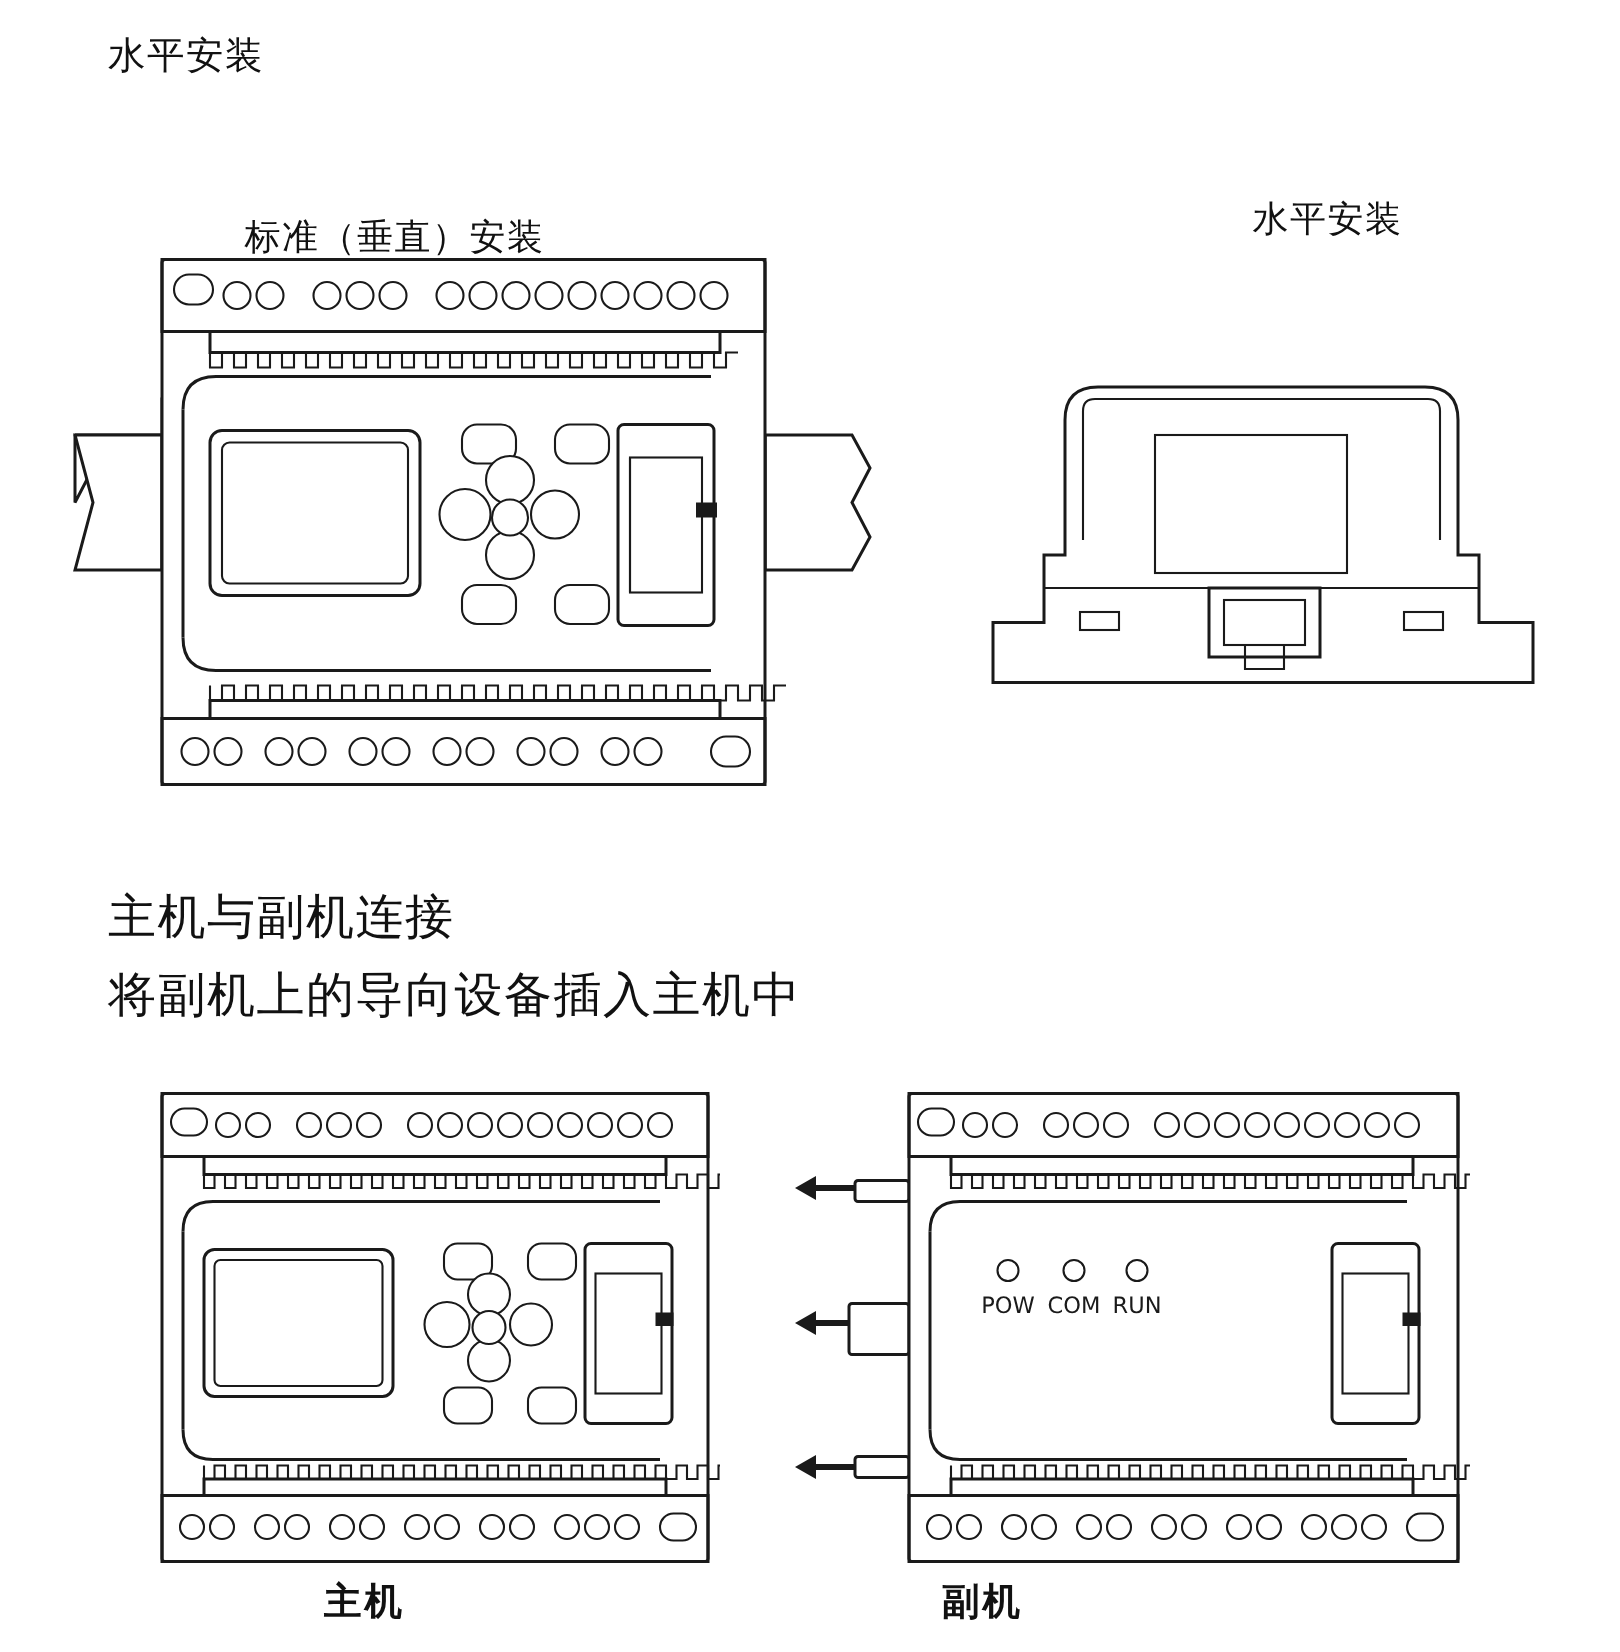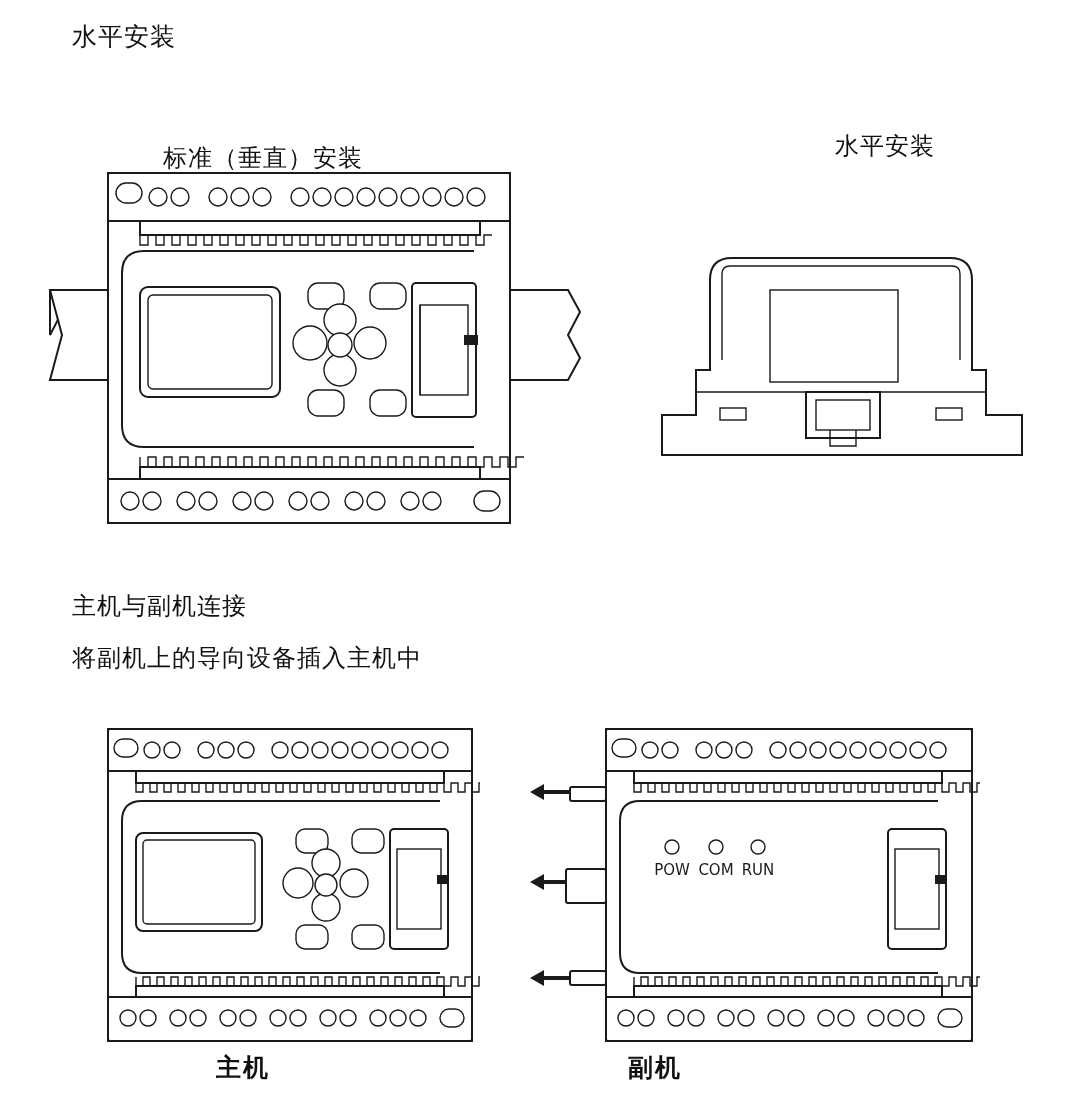--- a/index.html
+++ b/index.html
@@ -24,21 +24,21 @@
     font-size: 25px;
     letter-spacing: 1px;
     color: #111;
   }
   .caption {
     font-size: 24px;
     letter-spacing: 1px;
     color: #111;
   }
   .body-line {
-    font-size: 24px;
+    font-size: 32px;
     letter-spacing: 1px;
     color: #111;
   }
   .device-label {
     font-family: "DejaVu Serif", "Liberation Serif", serif;
     font-size: 25px;
     font-weight: bold;
     letter-spacing: 2px;
     color: #111;
   }

